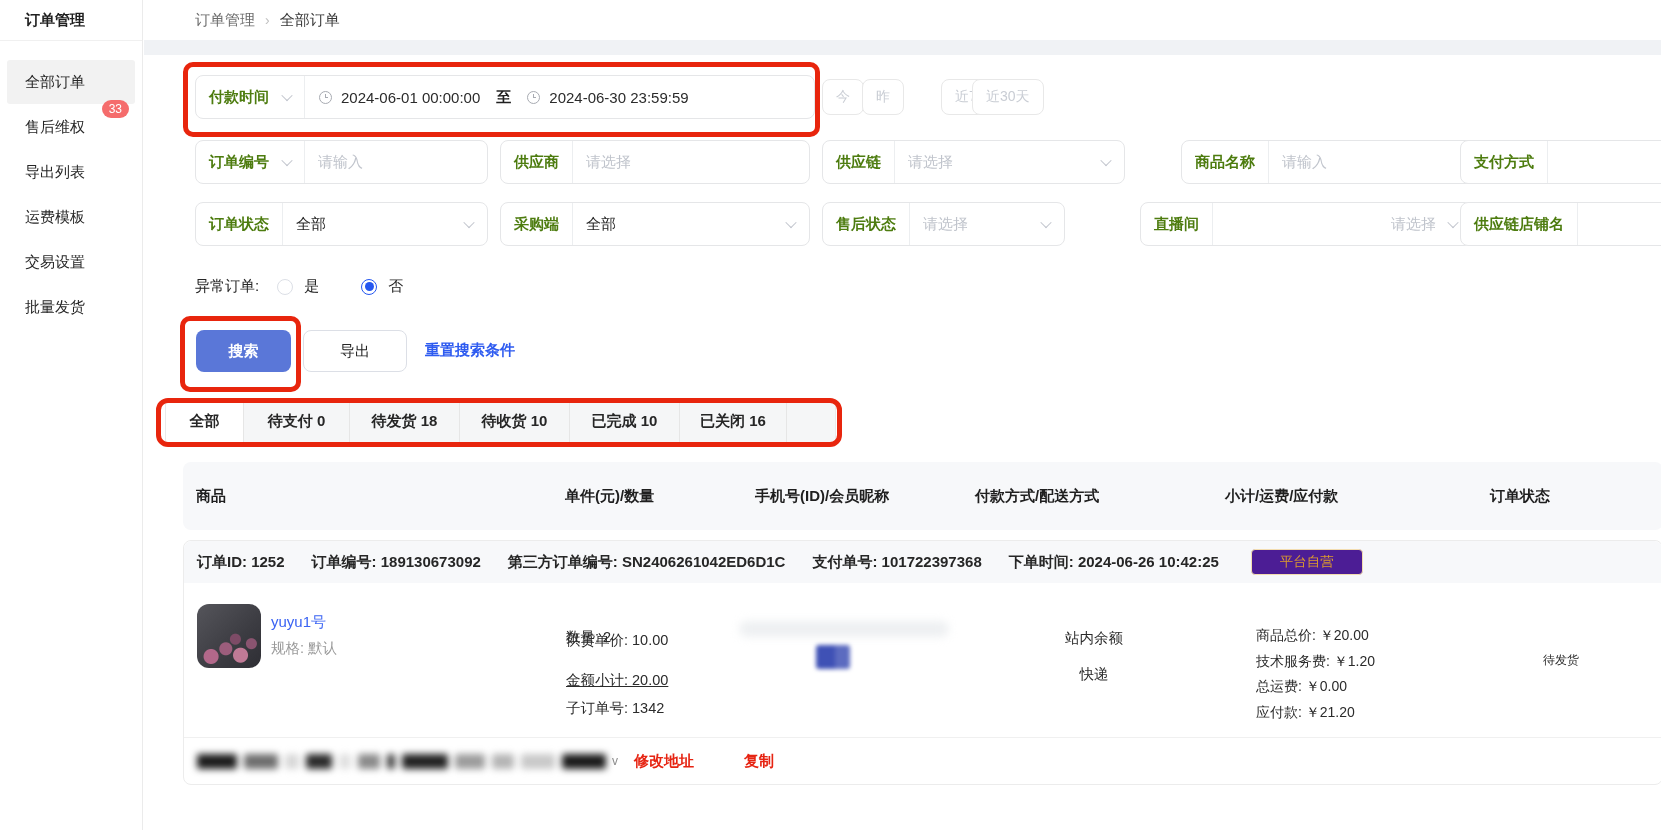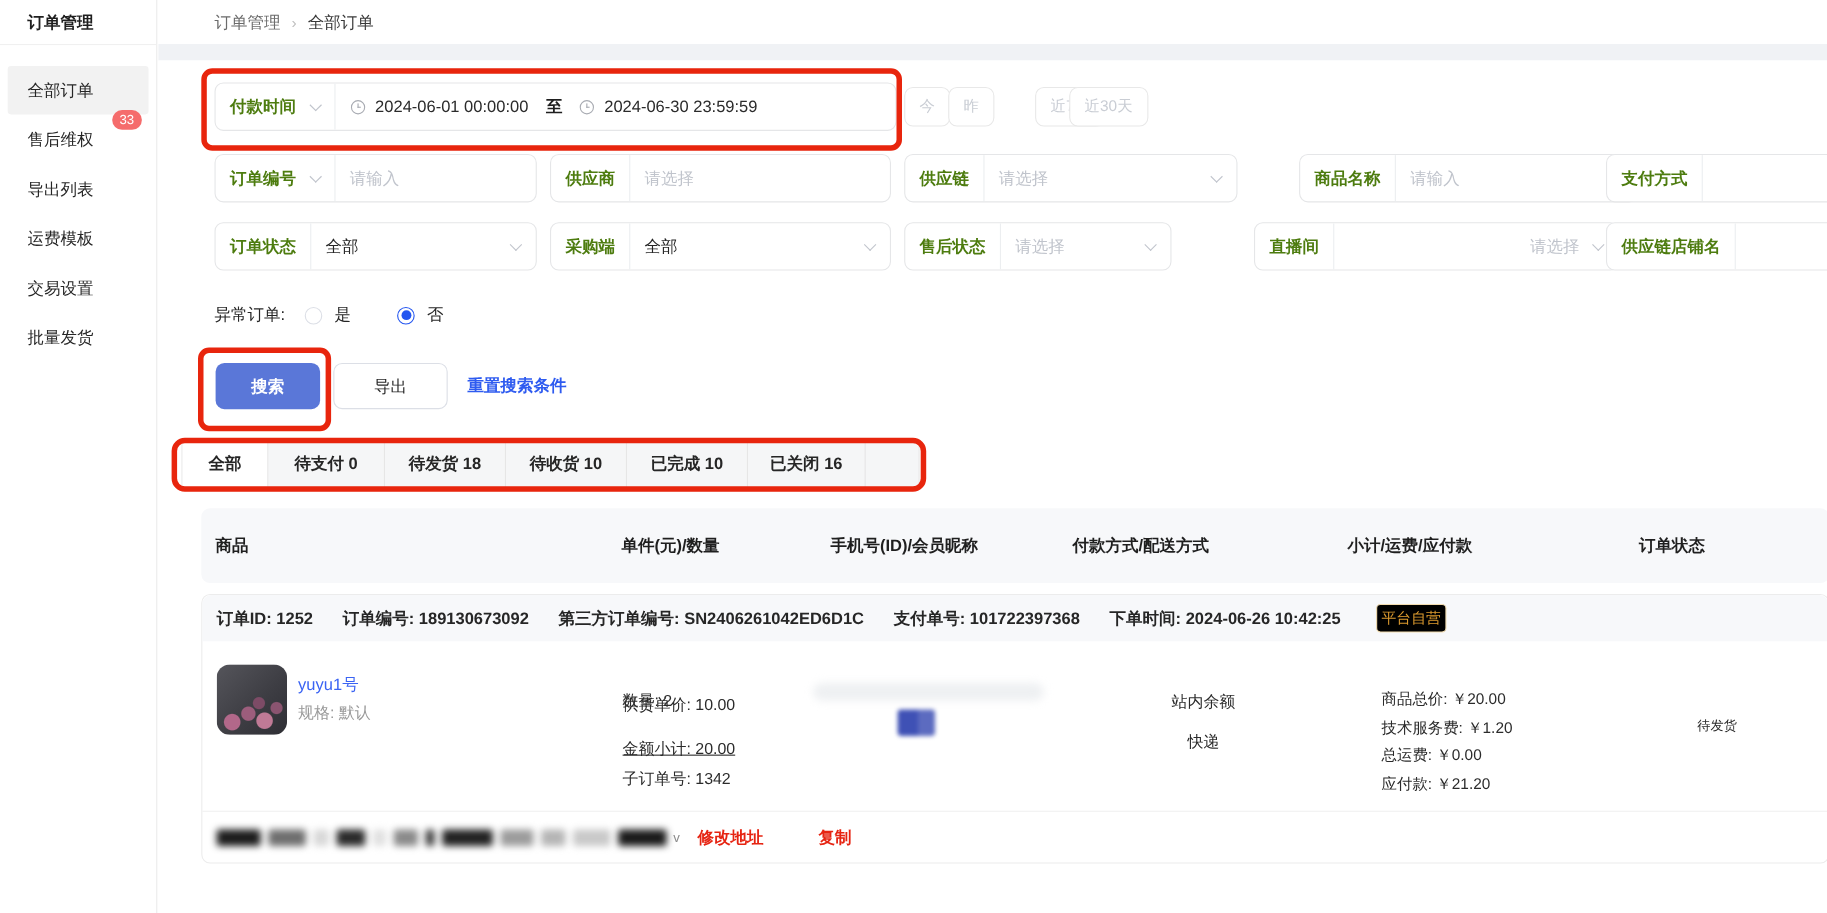--- a/index.html
+++ b/index.html
@@ -58,21 +58,21 @@
   .tab.active { background:#fff; }
 
   
   .thead { position:absolute; left:39px; top:407px; width:1480px; height:68px; background:#f7f8fa; border-radius:8px; }
   .th { position:absolute; top:0; height:68px; display:flex; align-items:center; font-size:15px; font-weight:700; color:#1f1f1f; white-space:nowrap; }
 
   
   .order-card { position:absolute; left:39px; top:485px; width:1480px; height:245px; background:#fff; border:1px solid #ececec; border-radius:8px; }
   .order-meta { height:42px; background:#f7f8fa; border-radius:8px 8px 0 0; display:flex; align-items:center; padding-left:13px; font-size:15px; font-weight:700; color:#262626; white-space:nowrap; }
   .order-meta .mi { margin-right:27px; }
-  .tag-self { margin-left:5px; font-size:13.5px; font-weight:400; color:#dc9a2e; background:#000000; border:1px solid #f3ddb0; border-radius:4px; padding:3px 4px; }
+  .tag-self { margin-left:5px; font-size:13.5px; font-weight:400; color:#dc9a2e; background:#4c1d95; border:1px solid #f3ddb0; border-radius:4px; padding:3px 28px; }
   .order-body { position:relative; height:154px; }
   .thumb { position:absolute; left:13px; top:21px; width:64px; height:64px; border-radius:12px; cursor:pointer;
     background:
       radial-gradient(circle at 22% 82%, #b2688a 0 7px, transparent 8px),
       radial-gradient(circle at 45% 70%, #9c5d7c 0 6px, transparent 7px),
       radial-gradient(circle at 68% 80%, #c07a96 0 7px, transparent 8px),
       radial-gradient(circle at 85% 62%, #8a5470 0 5px, transparent 6px),
       radial-gradient(circle at 60% 55%, #7d4b66 0 5px, transparent 6px),
       linear-gradient(135deg, #55555b 0%, #3c3c42 60%, #2e2e34 100%); }
   .pname { position:absolute; left:87px; top:30px; font-size:15px; color:#3a63f3; cursor:pointer; }

